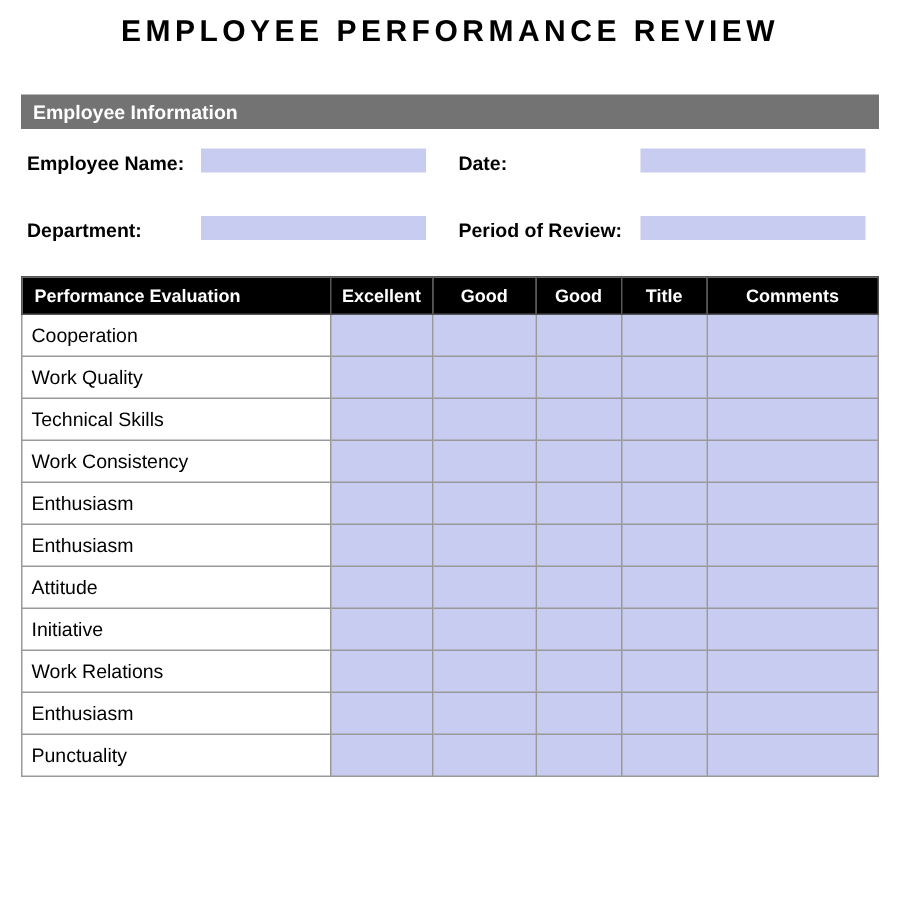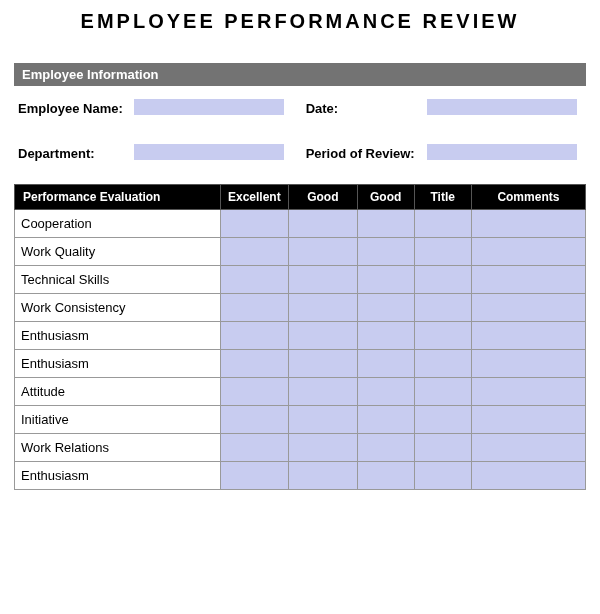--- a/index.html
+++ b/index.html
@@ -213,14 +213,22 @@
         <td class="comments-cell"></td>
       </tr>
       <tr>
         <td>Enthusiasm</td>
         <td class="rating-cell"></td>
         <td class="rating-cell"></td>
         <td class="rating-cell"></td>
         <td class="rating-cell"></td>
         <td class="comments-cell"></td>
       </tr>
+      <tr>
+        <td>Punctuality</td>
+        <td class="rating-cell"></td>
+        <td class="rating-cell"></td>
+        <td class="rating-cell"></td>
+        <td class="rating-cell"></td>
+        <td class="comments-cell"></td>
+      </tr>
     </tbody>
 </table>
 
 </body></html>

